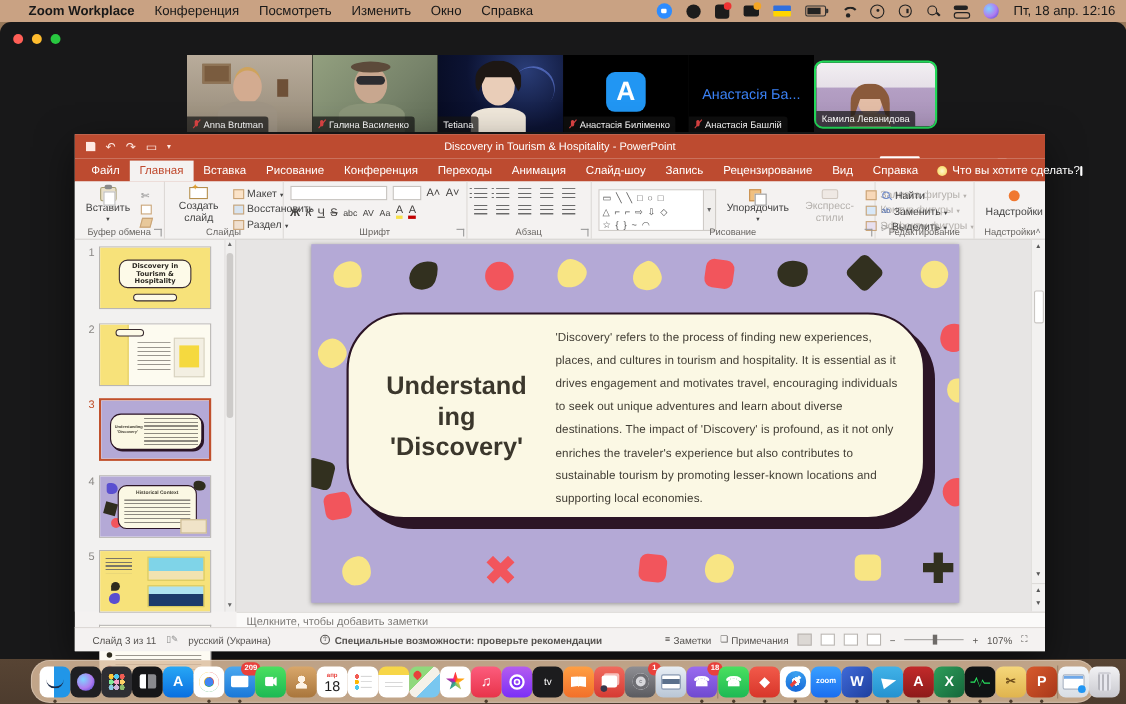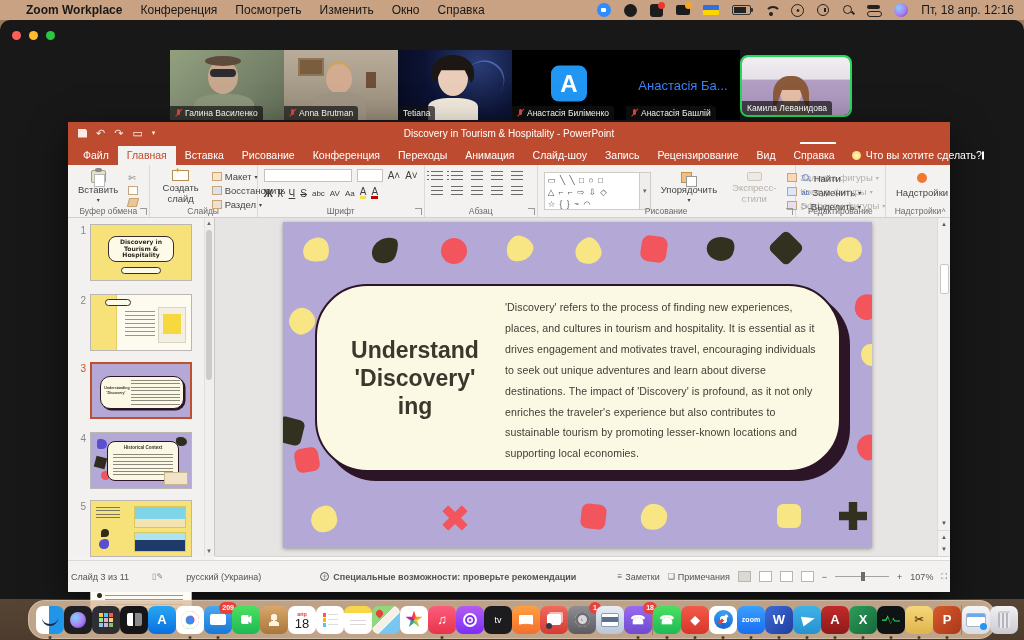--- a/index.html
+++ b/index.html
@@ -148,21 +148,21 @@
   #card-title { position:absolute; left:18px; top:50px; width:160px; text-align:center; font-family:"DejaVu Sans", sans-serif; font-weight:bold; font-size:23px; line-height:28px; color:#3b372c; }
   #card-body { position:absolute; left:188px; top:11px; width:322px; font-size:10.6px; line-height:20.9px; color:#403c33; letter-spacing:0.1px; }
   #ed-sb { position:absolute; right:0; top:0; width:13px; bottom:0; background:#f2f1f0; border-left:1px solid #dddbd9; }
   #ed-sb .arr { position:absolute; left:0; right:0; height:12px; text-align:center; font-size:6px; color:#555; line-height:12px; }
   #ed-sb .ethumb { position:absolute; left:1.5px; width:9px; top:46px; height:30px; background:#fff; border:1px solid #c9c6c3; border-radius:2px; }
   #ed-sb .navbtns { position:absolute; left:0; right:0; bottom:0; height:26px; border-top:1px solid #dddbd9; font-size:6px; color:#555; text-align:center; line-height:12px; }
 
   #notesbar { position:absolute; left:147px; right:0; bottom:18px; height:18px; background:#fbfaf9; border-top:1px solid #d6d3d0; font-size:10px; color:#7c7976; display:flex; align-items:center; padding-left:9px; }
 
   
-  #statusbar { position:absolute; left:0; right:0; bottom:0; height:32px; background:#f4f2f1; border-top:1px solid #ddd9d6; display:flex; align-items:center; font-size:9px; color:#565350; padding:0 3px; gap:23px; }
+  #statusbar { position:absolute; left:0; right:0; bottom:0; height:22px; background:#f4f2f1; border-top:1px solid #ddd9d6; display:flex; align-items:center; font-size:9px; color:#565350; padding:0 16px; gap:9px; }
   #statusbar .bold { font-weight:bold; }
   #statusbar .right { margin-left:auto; display:flex; align-items:center; gap:8px; }
   .viewbox { width:13px; height:11px; border:1px solid #b9b5b1; background:#fff; }
   .viewbox.sel { background:#dcd8d4; }
   .zoomtrack { width:54px; height:1.5px; background:#a5a2a0; position:relative; }
   .zoomhandle { position:absolute; left:26px; top:-3.5px; width:3.5px; height:9px; background:#6e6b68; }
   .acc-ic { width:9px; height:9px; border:1px solid #565350; border-radius:50%; font-size:6.5px; line-height:8px; text-align:center; }
 
   
   .mini { position:absolute; inset:0; }
@@ -282,37 +282,37 @@
     <span id="clock">Пт, 18 апр.  12:16</span>
   </span>
 </div>
 
 <div id="zoomwin">
   <span class="traffic" id="tl-close"></span>
   <span class="traffic" id="tl-min"></span>
   <span class="traffic" id="tl-zoomb"></span>
   <div id="strip">
       <div class="tile">
+        <div class="vid v-room">
+          <div class="head"></div>
+          <div class="torso"></div>
+        </div>
+        <div class="plate">
+          <span class="micoff"></span>
+          <span>Anna Brutman</span>
+        </div>
+      </div>
+      <div class="tile">
         <div class="vid v-blur">
           <div class="head"></div>
           <div class="torso"></div>
         </div>
         <div class="plate">
           <span class="micoff"></span>
           <span>Галина Василенко</span>
-        </div>
-      </div>
-      <div class="tile">
-        <div class="vid v-room">
-          <div class="head"></div>
-          <div class="torso"></div>
-        </div>
-        <div class="plate">
-          <span class="micoff"></span>
-          <span>Anna Brutman</span>
         </div>
       </div>
       <div class="tile">
         <div class="vid v-space">
           <div class="head"></div>
           <div class="torso"></div>
         </div>
         <div class="plate">
           <span>Tetiana</span>
         </div>
@@ -640,22 +640,22 @@
             <span class="blob" style="left: 28px; top: 284px; width: 26px; height: 26px; background: rgb(248, 229, 132); border-radius: 60% 40% 55% 45% / 55% 50% 45%; transform: rotate(-8deg);"></span>
             <span class="blob" style="left: 158px; top: 282px; width: 28px; height: 28px; background: rgb(242, 85, 92); clip-path: polygon(35% 0%, 65% 0%, 65% 35%, 100% 35%, 100% 65%, 65% 65%, 65% 100%, 35% 100%, 35% 65%, 0% 65%, 0% 35%, 35% 35%); transform: rotate(45deg);"></span>
             <span class="blob" style="left: 298px; top: 282px; width: 25px; height: 25px; background: rgb(242, 85, 92); border-radius: 28%; transform: rotate(6deg);"></span>
             <span class="blob" style="left: 358px; top: 282px; width: 26px; height: 26px; background: rgb(248, 229, 132); border-radius: 45% 55% 60% 40% / 55% 45% 50% 50%; transform: rotate(10deg);"></span>
             <span class="blob" style="left: 494px; top: 282px; width: 24px; height: 24px; background: rgb(248, 229, 132); border-radius: 25%; transform: rotate(0deg);"></span>
             <span class="blob" style="left: 556px; top: 280px; width: 28px; height: 28px; background: rgb(50, 48, 31); clip-path: polygon(35% 0%, 65% 0%, 65% 35%, 100% 35%, 100% 65%, 65% 65%, 65% 100%, 35% 100%, 35% 65%, 0% 65%, 0% 35%, 35% 35%); transform: rotate(0deg);"></span>
           </div>
         <div id="card">
           <div id="card-title">
               <div>Understand</div>
+              <div>ing</div>
               <div>'Discovery'</div>
-              <div>ing</div>
             </div>
           <div id="card-body">'Discovery' refers to the process of finding new experiences, places, and cultures in tourism and hospitality. It is essential as it drives engagement and motivates travel, encouraging individuals to seek out unique adventures and learn about diverse destinations. The impact of 'Discovery' is profound, as it not only enriches the traveler's experience but also contributes to sustainable tourism by promoting lesser-known locations and supporting local economies.</div>
         </div>
       </div>
       <div id="ed-sb">
         <span class="arr" style="top:0;">▲</span>
         <span class="ethumb"></span>
         <span class="arr" style="bottom:27px;">▼</span>
         <span class="navbtns">▲<br>▼</span>
       </div>

